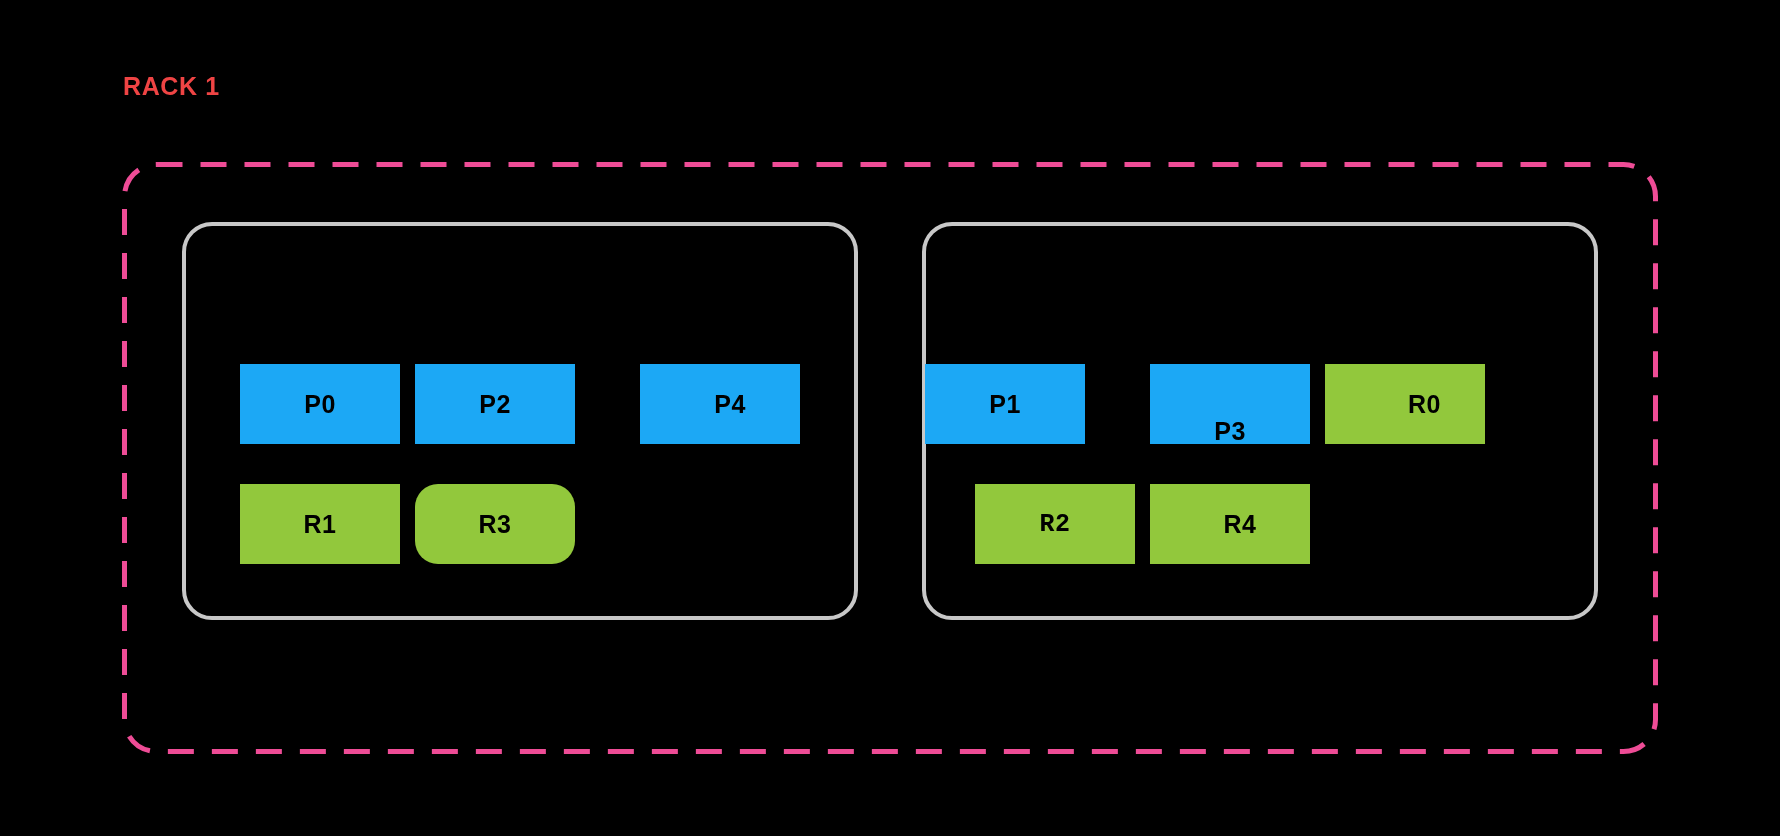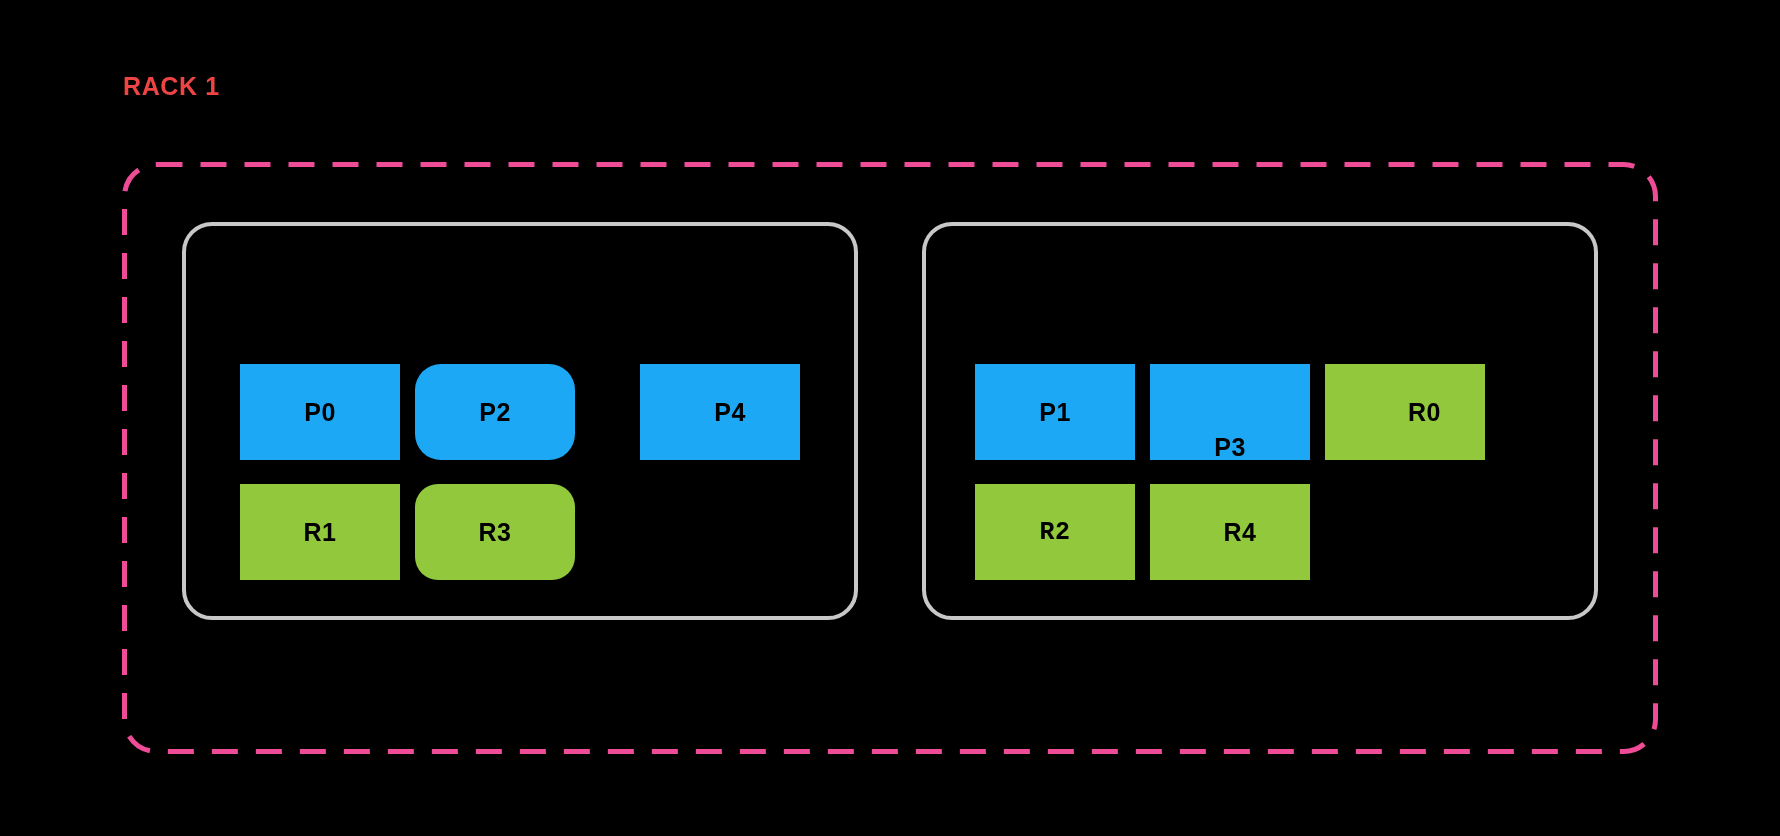--- a/index.html
+++ b/index.html
@@ -64,21 +64,21 @@
     border-radius: 30px;
     background: transparent;
   }
   .node-box.node-left  { left: 182px; }
   .node-box.node-right { left: 922px; }
 
   
   .unit {
     position: absolute;
     width: 160px;
-    height: 96px;
+    height: 80px;
     display: flex;
     align-items: center;
     justify-content: center;
     box-sizing: border-box;
     color: #000000;
     font-size: 25px;
     font-weight: bold;
     letter-spacing: 0.5px;
     line-height: 1;
     user-select: none;
@@ -99,34 +99,34 @@
     <svg viewBox="0 0 1536 592" preserveAspectRatio="none" aria-hidden="true">
       <rect x="2.5" y="2.5" width="1531" height="587" rx="32" ry="32" fill="none" stroke="#ee4c96" stroke-width="5" stroke-dasharray="26 18" stroke-linecap="butt"></rect>
     </svg>
   </div>
 
   <div id="nodes-layer">
       <div class="node-box node-left" style="left: 182px; top: 222px; width: 676px; height: 398px;"></div>
       <div class="unit kind-primary" style="left: 240px; top: 364px;">
         <span class="unit-label">P0</span>
       </div>
-      <div class="unit kind-primary" style="left: 415px; top: 364px; border-radius: 26px;">
+      <div class="unit kind-primary" style="left: 415px; top: 364px;">
         <span class="unit-label">P2</span>
       </div>
       <div class="unit kind-primary" style="left: 640px; top: 364px; padding-left: 20px;">
         <span class="unit-label">P4</span>
       </div>
       <div class="unit kind-replica" style="left: 240px; top: 484px;">
         <span class="unit-label">R1</span>
       </div>
       <div class="unit kind-replica" style="left: 415px; top: 484px; border-radius: 23px;">
         <span class="unit-label">R3</span>
       </div>
       <div class="node-box node-right" style="left: 922px; top: 222px; width: 676px; height: 398px;"></div>
-      <div class="unit kind-primary" style="left: 975px; top: 364px;">
+      <div class="unit kind-primary" style="left: 925px; top: 364px;">
         <span class="unit-label">P1</span>
       </div>
       <div class="unit kind-primary" style="left: 1150px; top: 364px; align-items: flex-end;">
         <span class="unit-label">P3</span>
       </div>
       <div class="unit kind-replica" style="left: 1325px; top: 364px; padding-left: 39px;">
         <span class="unit-label">R0</span>
       </div>
       <div class="unit kind-replica" style="left: 975px; top: 484px; font-family: Liberation Mono, monospace;">
         <span class="unit-label">R2</span>

